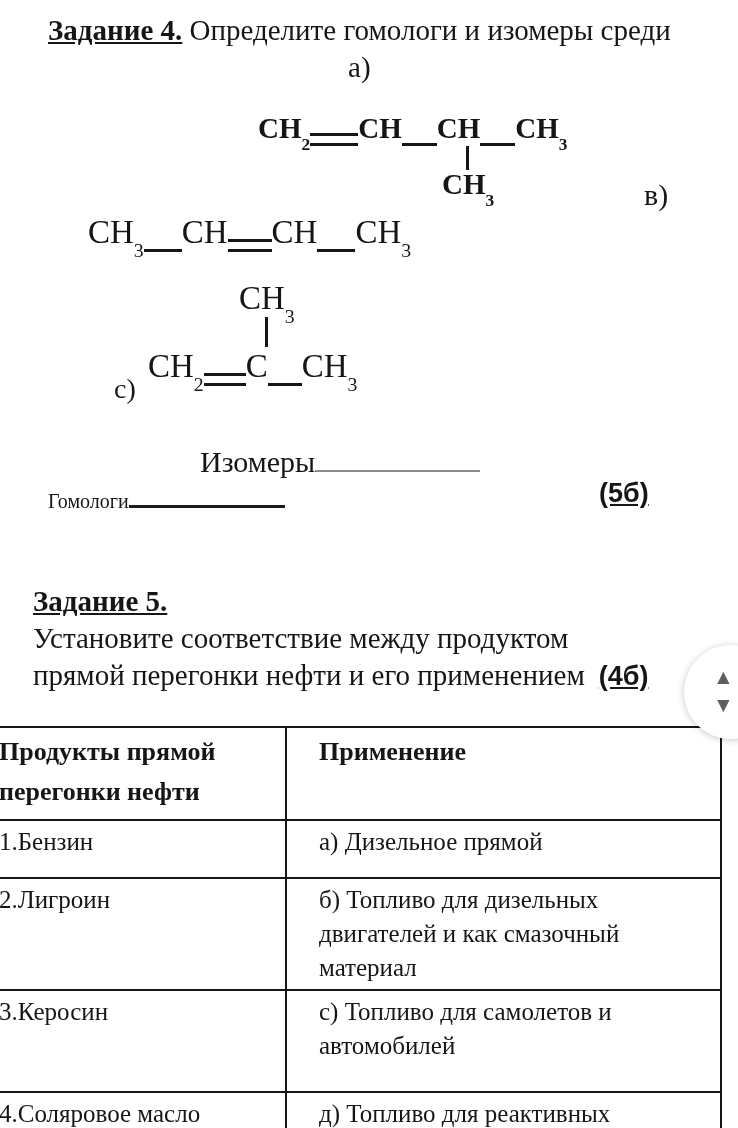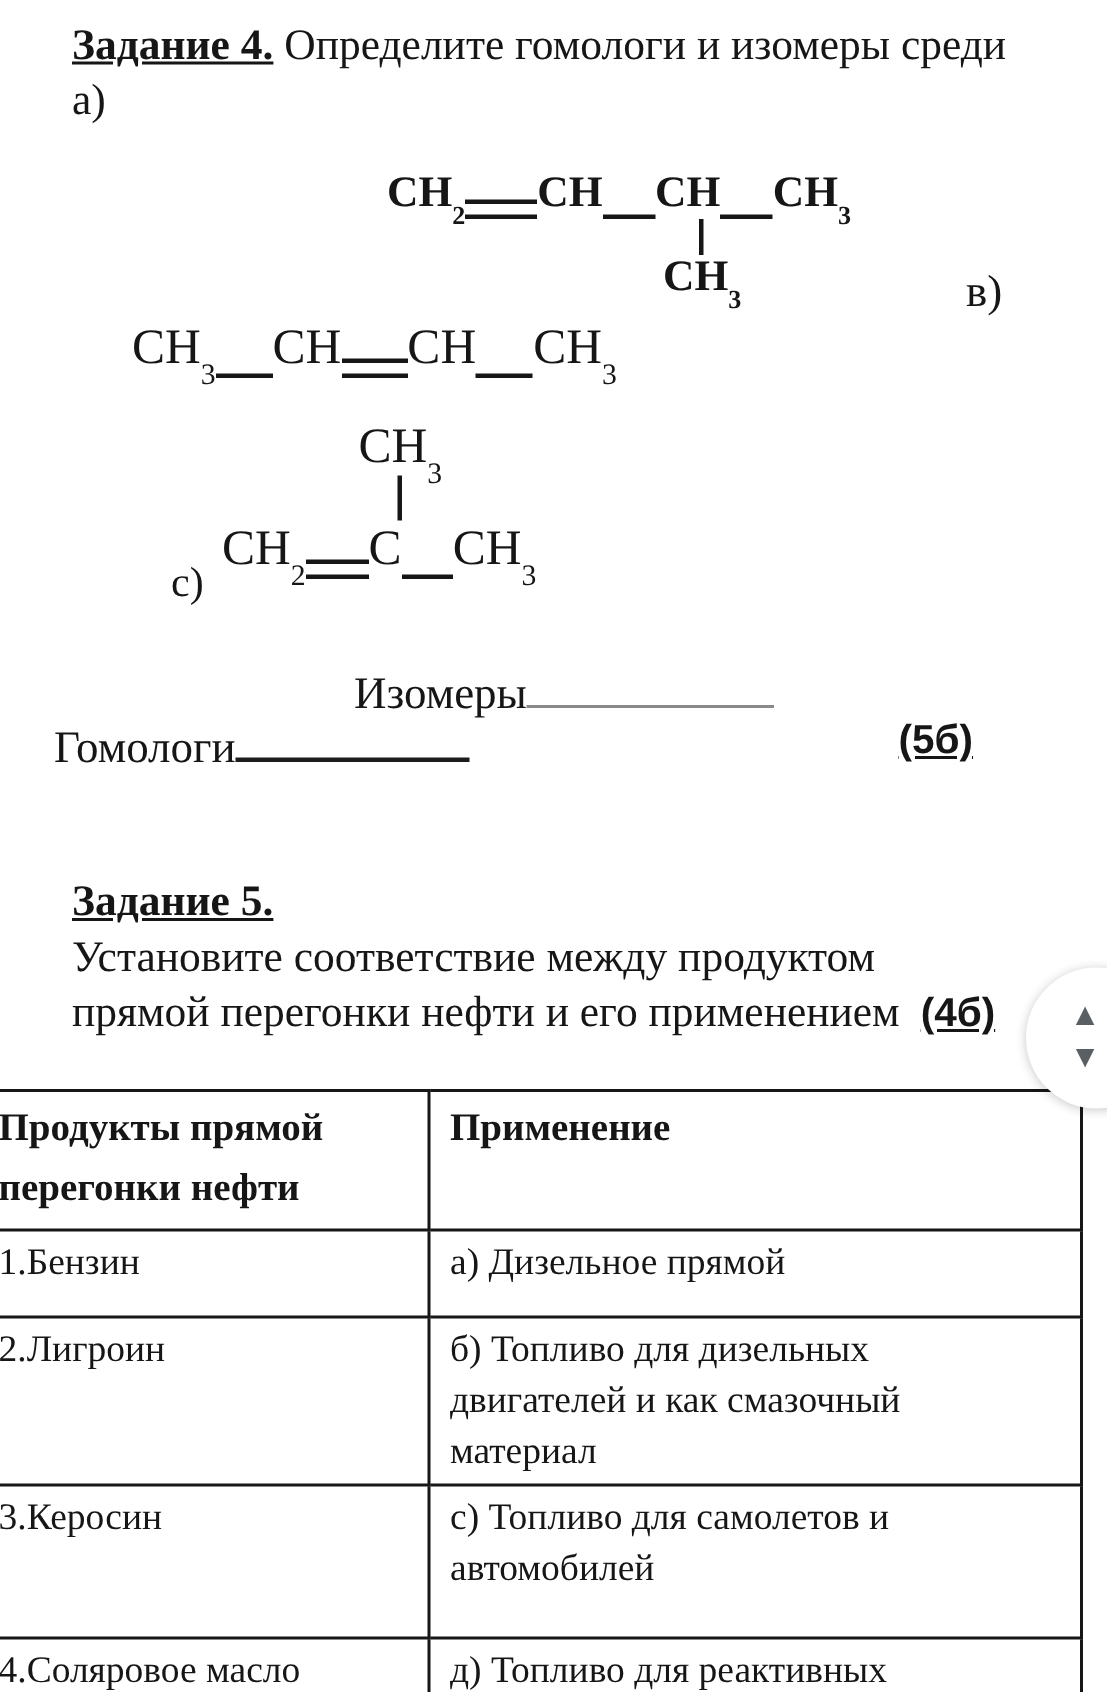--- a/index.html
+++ b/index.html
@@ -1,20 +1,20 @@
 <!DOCTYPE html>
 <html><head>
 <meta charset="utf-8">
 <style>
   html,body{margin:0;padding:0;background:#e9e9e9;}
   .screen{position:relative;width:738px;height:1128px;background:#ffffff;overflow:hidden;
           font-family:"Liberation Serif",serif;color:#161616;}
 
   
-  .t4{position:absolute;left:48px;top:12px;font-size:29px;line-height:37px;}
+  .t4{position:absolute;left:48px;top:12px;font-size:29px;line-height:37px;text-align:center;}
   .t4 .line{white-space:nowrap;}
   .title-u{font-weight:bold;text-decoration:underline;}
 
   
   .chain{display:flex;align-items:flex-end;}
   .grp{white-space:nowrap;}
   sub.s{font-size:0.6em;line-height:0;position:relative;top:0.3em;}
   .sbond{height:3px;background:#161616;flex:none;}
   .dbond{height:13px;border-top:3px solid #161616;border-bottom:3px solid #161616;
          box-sizing:border-box;flex:none;}
@@ -35,38 +35,38 @@
   .struct-c{position:absolute;left:112px;top:278px;width:280px;height:130px;
             font-size:33px;line-height:40px;}
   .struct-c .top-group{position:absolute;left:127px;top:0;}
   .struct-c .vbond{position:absolute;left:153px;top:39px;width:3px;height:30px;background:#161616;}
   .struct-c .clabel{position:absolute;left:2px;top:94px;font-size:28px;line-height:34px;}
   .struct-c .chain{position:absolute;left:36px;top:68px;}
   .struct-c .sbond{margin-top:18px;width:34px;}
   .struct-c .dbond{margin-top:12px;width:42px;}
 
   
-  .isomers{position:absolute;left:200px;top:440px;font-size:30px;line-height:38px;white-space:nowrap;margin-left:36px;}
-  .homologs{position:absolute;left:36px;top:475px;font-size:30px;line-height:38px;white-space:nowrap;}
+  .isomers{position:absolute;left:200px;top:440px;font-size:30px;line-height:38px;white-space:nowrap;}
+  .homologs{position:absolute;left:48px;top:475px;font-size:20px;line-height:38px;white-space:nowrap;}
   .blank{display:inline-block;height:30px;width:165px;border-bottom:2px solid #8a8a8a;vertical-align:baseline;}
   .blank.dark{width:156px;border-bottom:3px solid #1c1c1c;}
   .points{font-family:"Liberation Sans",sans-serif;font-weight:bold;font-size:27px;text-decoration:underline;}
   .p5{position:absolute;left:599px;top:478px;}
 
   
-  .t5{position:absolute;left:48px;top:583px;font-size:29px;line-height:37px;}
+  .t5{position:absolute;left:33px;top:583px;font-size:29px;line-height:37px;}
   .t5 .line{white-space:nowrap;}
   .t5 .points{margin-left:14px;}
 
   
   .match-table{position:absolute;left:-10px;top:726px;width:730px;border-collapse:collapse;
                table-layout:fixed;z-index:1;}
   .match-table td{border:2px solid #161616;vertical-align:top;font-size:25px;line-height:34px;
                   padding:4px 10px 4px 7px;overflow:hidden;}
-  .match-table td.c2{padding-left:13px;padding-right:82px;}
+  .match-table td.c2{padding-left:32px;padding-right:82px;}
   .match-table tr.hdr td{font-weight:bold;font-size:26px;line-height:40px;height:83px;}
   .match-table tr.r1 td{height:48px;}
   .match-table tr.r2 td{height:96px;}
   .match-table tr.r3 td{height:92px;}
   .match-table tr.r4 td{height:80px;}
 
   
   .scroll-widget{position:absolute;left:684px;top:645px;width:94px;height:94px;border-radius:50%;
                  background:#ffffff;box-shadow:0 1px 7px rgba(0,0,0,0.22);z-index:5;cursor:pointer;}
   .arrow{position:absolute;font-family:"Liberation Sans",sans-serif;color:#5a5f64;

